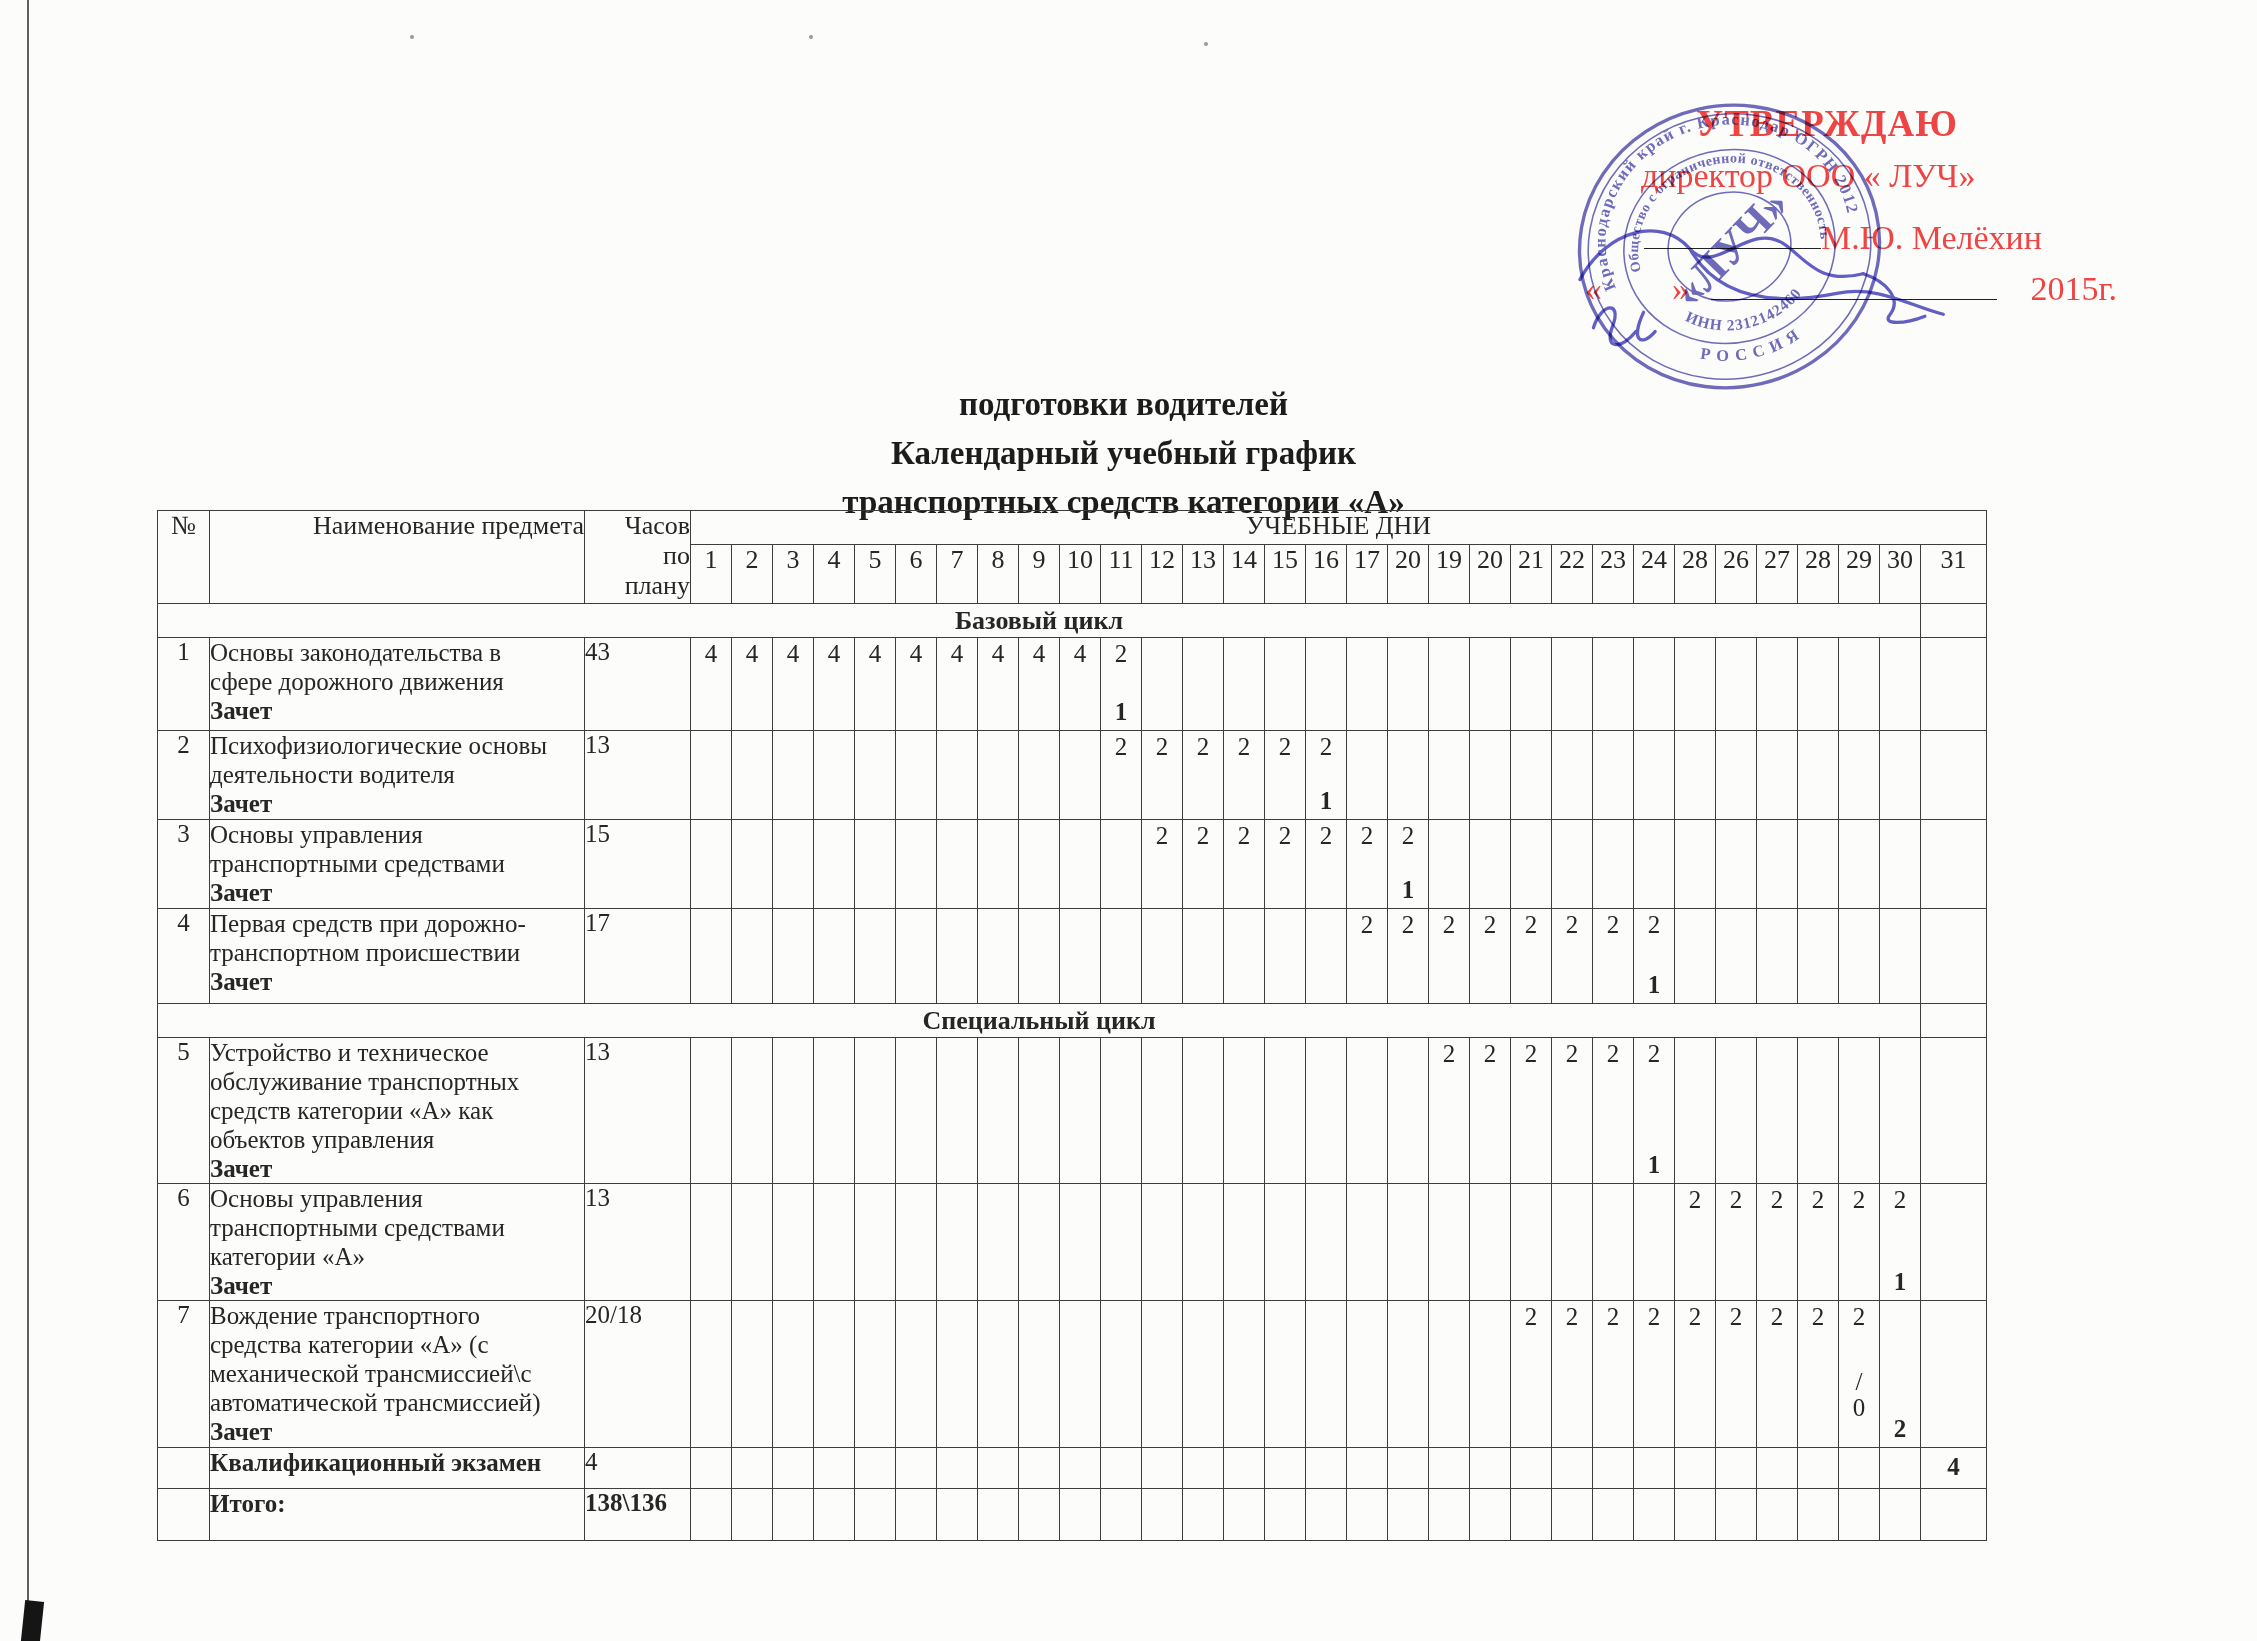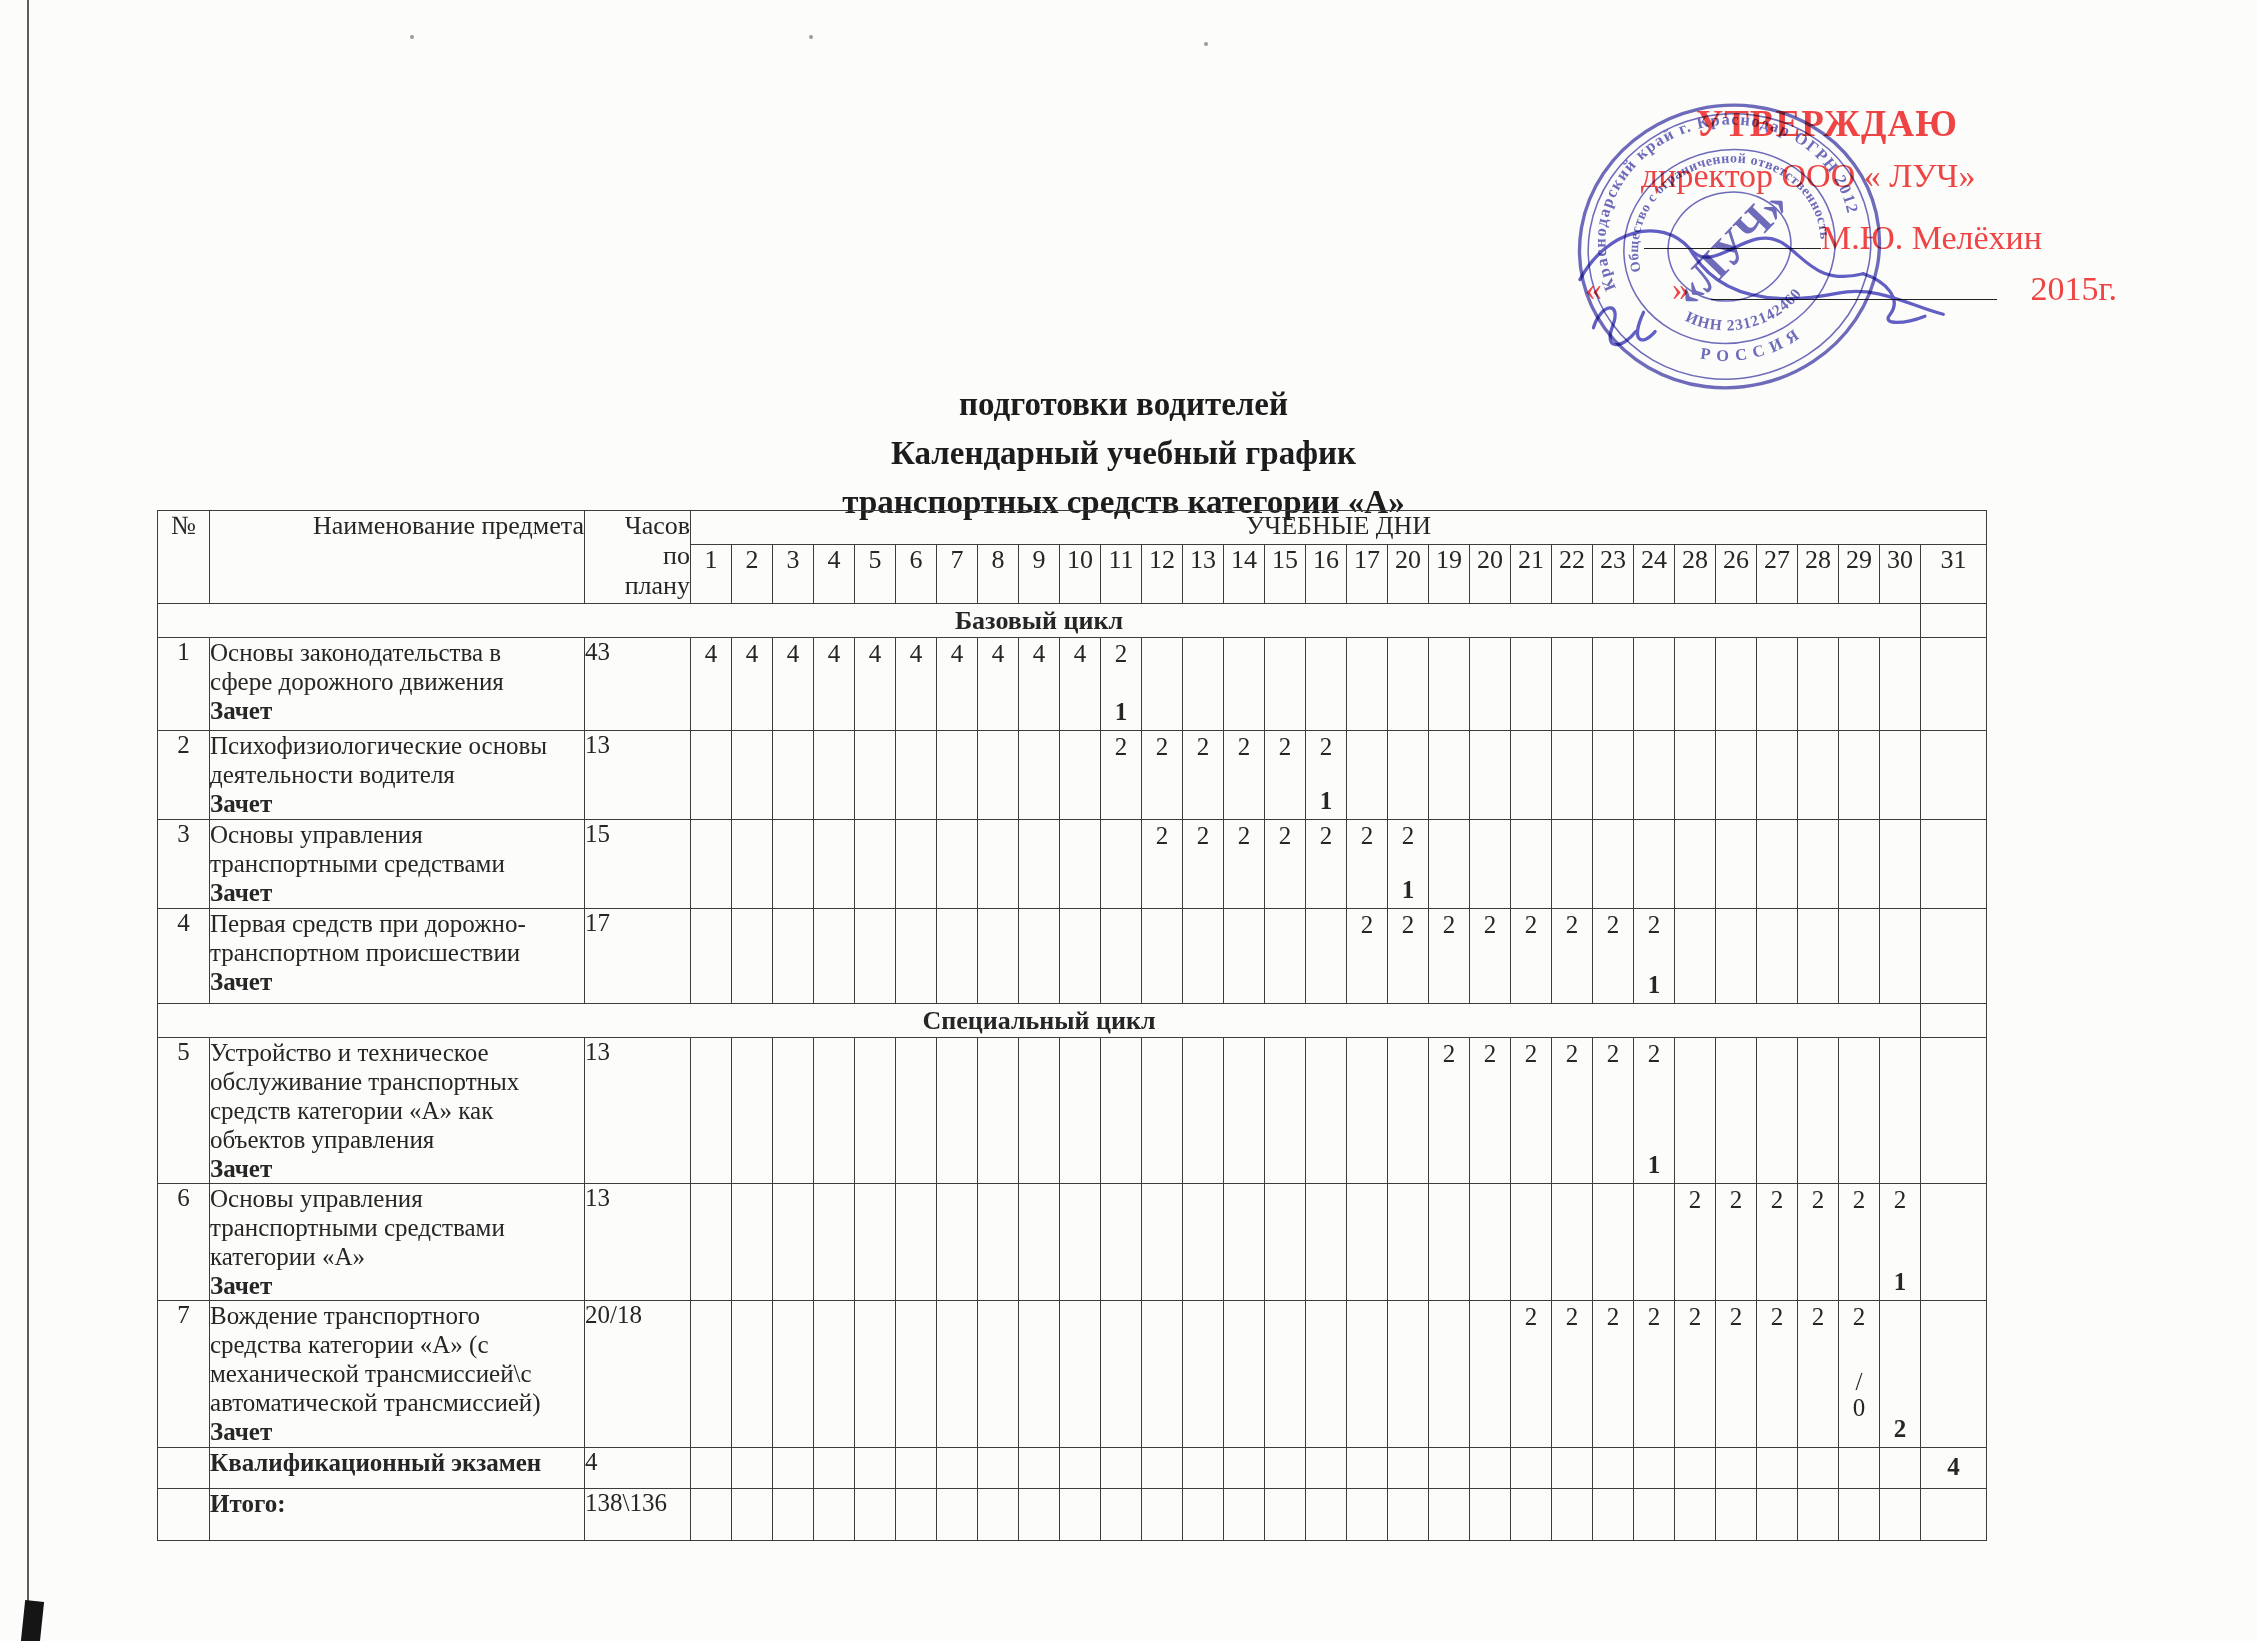--- a/index.html
+++ b/index.html
@@ -35,21 +35,21 @@
   .hcell{font-weight:bold;text-align:right;padding:5.8px 9.7px 0 11.6px;font-size:26px;line-height:30px;}
   .hnum{text-align:center;padding-left:0;padding-right:0;}
   .hdays{font-weight:normal;text-align:center;font-size:26px;height:33px;vertical-align:middle;padding:0;}
   .hday{font-weight:normal;text-align:center;font-size:26px;padding-top:3.9px;height:58px;}
   .section td{font-weight:bold;text-align:center;font-size:26px;height:33px;vertical-align:middle;}
   .numcell{text-align:center;padding-top:3.9px;}
   .subjcell{padding:2.9px 5.8px 0 12.6px;line-height:29px;white-space:nowrap;}
   .subjcell .credit{font-weight:bold;}
   .subjcell.boldsub{font-weight:bold;}
   .hourscell{padding:2.9px 3.9px 0 9.7px;}
-  .hourscell.boldh{font-weight:normal;}
+  .hourscell.boldh{font-weight:bold;}
   .dcell{position:relative;}
   .dcell span{position:absolute;left:0;width:100%;text-align:center;line-height:27px;}
   .dcell .t{top:1.9px;}
   .dcell .m{top:46%;}
   .dcell .m2{top:64%;}
   .dcell .b{bottom:4.8px;font-weight:bold;}
   .dcell .c{top:50%;transform:translateY(-55%);font-weight:bold;}
 </style>
 </head>
 <body>

